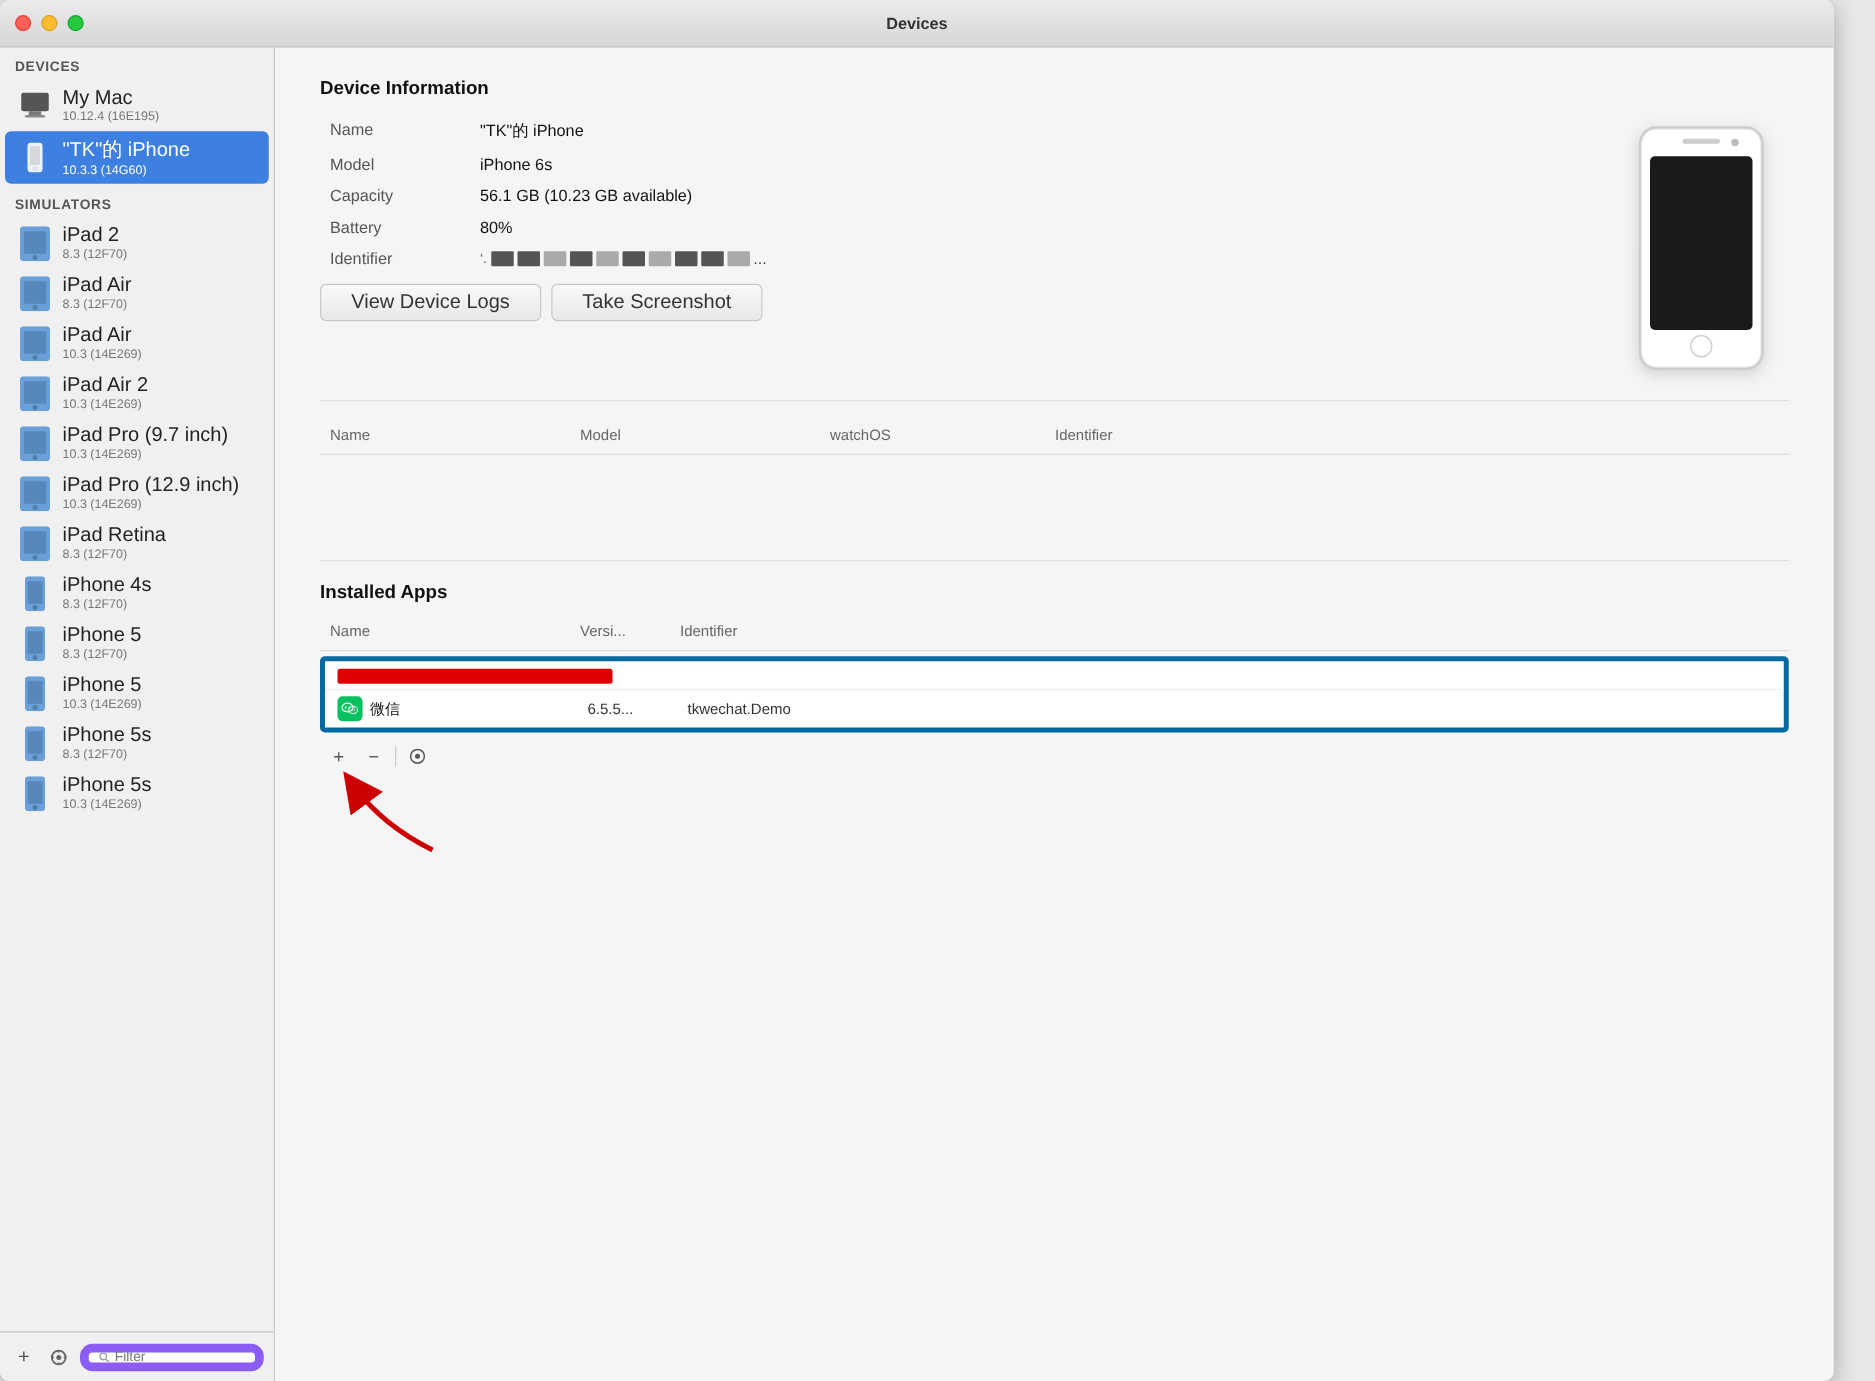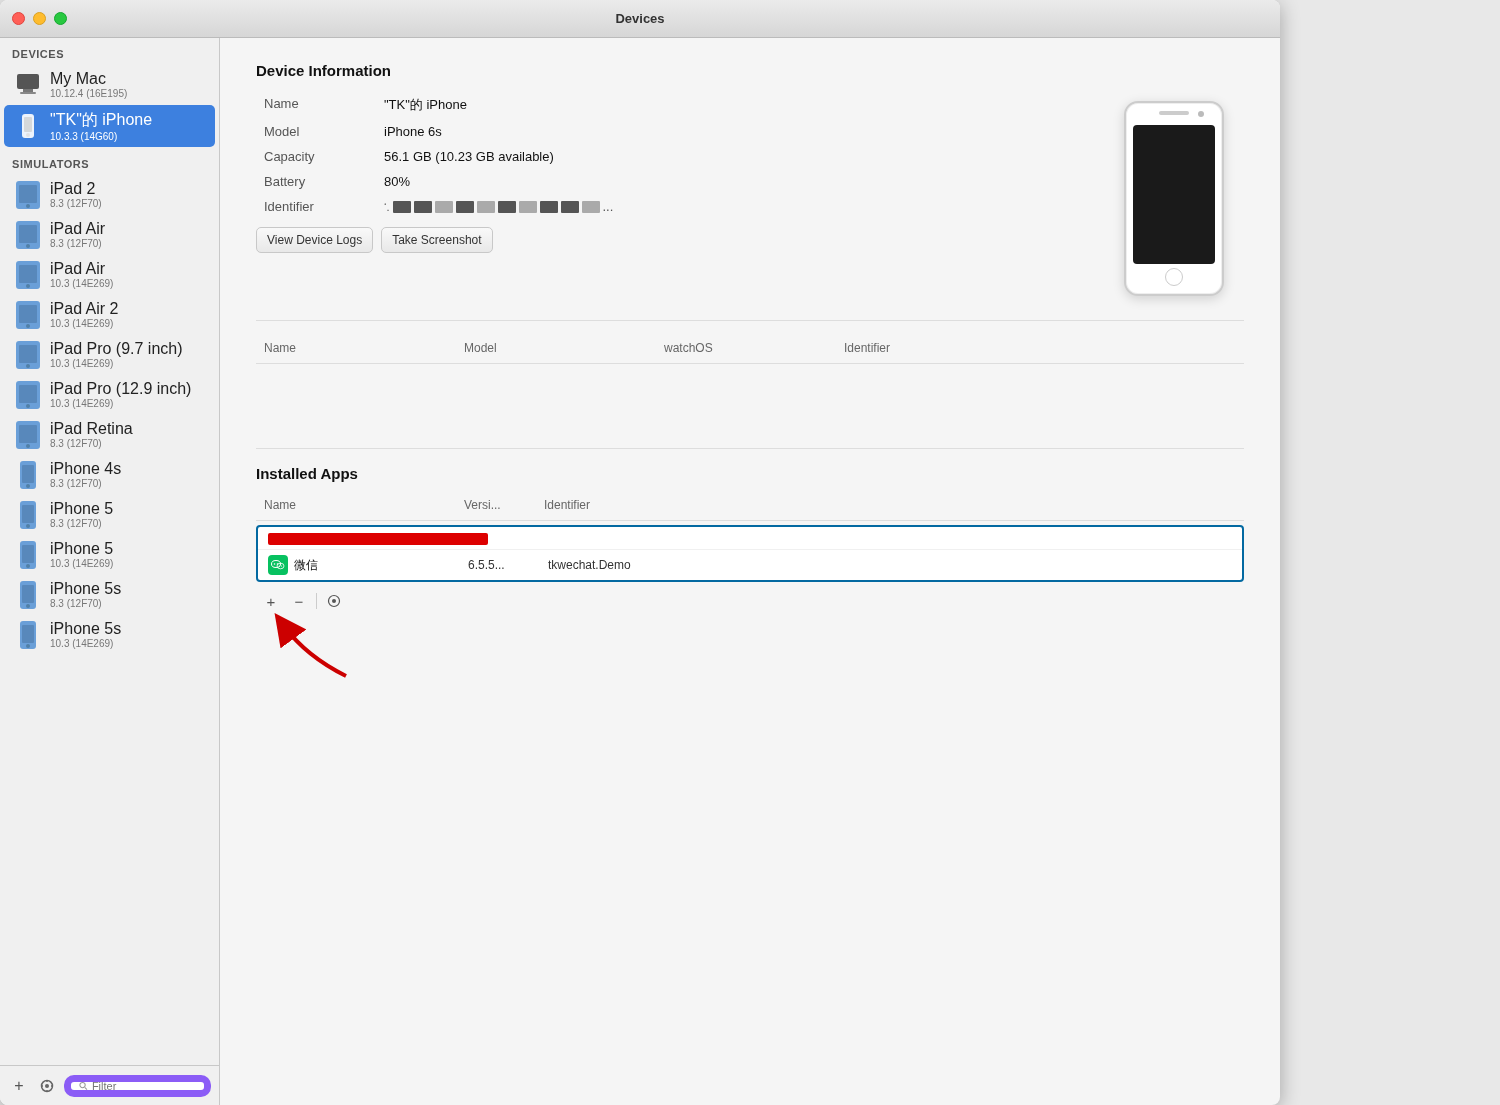--- a/index.html
+++ b/index.html
@@ -5,21 +5,21 @@
     * { box-sizing: border-box; margin: 0; padding: 0; }
     body {
       font-family: -apple-system, BlinkMacSystemFont, "Helvetica Neue", Arial, sans-serif;
       font-size: 13px;
       background: #e8e8e8;
       width: 1500px;
       height: 1105px;
       overflow: hidden;
     }
     .window {
-      width: 1280px;
+      width: 1467px;
       height: 1105px;
       background: #f5f5f5;
       border-radius: 8px;
       display: flex;
       flex-direction: column;
       overflow: hidden;
       box-shadow: 0 4px 20px rgba(0,0,0,0.3);
     }
     .titlebar {
       height: 38px;
@@ -230,25 +230,25 @@
       height: 6px;
       border-radius: 50%;
       background: #bbb;
     }
     .action-buttons {
       display: flex;
       gap: 8px;
       margin-top: 8px;
     }
     .action-btn {
-      padding: 5px 10px;
+      padding: 5px 24px;
       border: 1px solid #c8c8c8;
       border-radius: 5px;
       background: linear-gradient(to bottom, #f9f9f9, #e8e8e8);
-      font-size: 12px;
+      font-size: 16px;
       color: #333;
       cursor: pointer;
     }
     
     .section-divider {
       border-top: 1px solid #ddd;
       padding-top: 16px;
     }
     .watches-table-header {
       display: grid;
@@ -265,21 +265,21 @@
       display: grid;
       grid-template-columns: 200px 80px 1fr;
       padding: 4px 8px 8px 8px;
       border-bottom: 1px solid #ddd;
     }
     .apps-table-header-cell {
       font-size: 12px;
       color: #666;
     }
     .apps-list {
-      border: 2px solid #0369a1;
+      border: 4px solid #0369a1;
       border-radius: 4px;
       margin: 4px 0;
       background: white;
     }
     .app-row-progress {
       padding: 6px 10px 4px 10px;
     }
     .app-progress-bar {
       height: 12px;
       border-radius: 2px;

